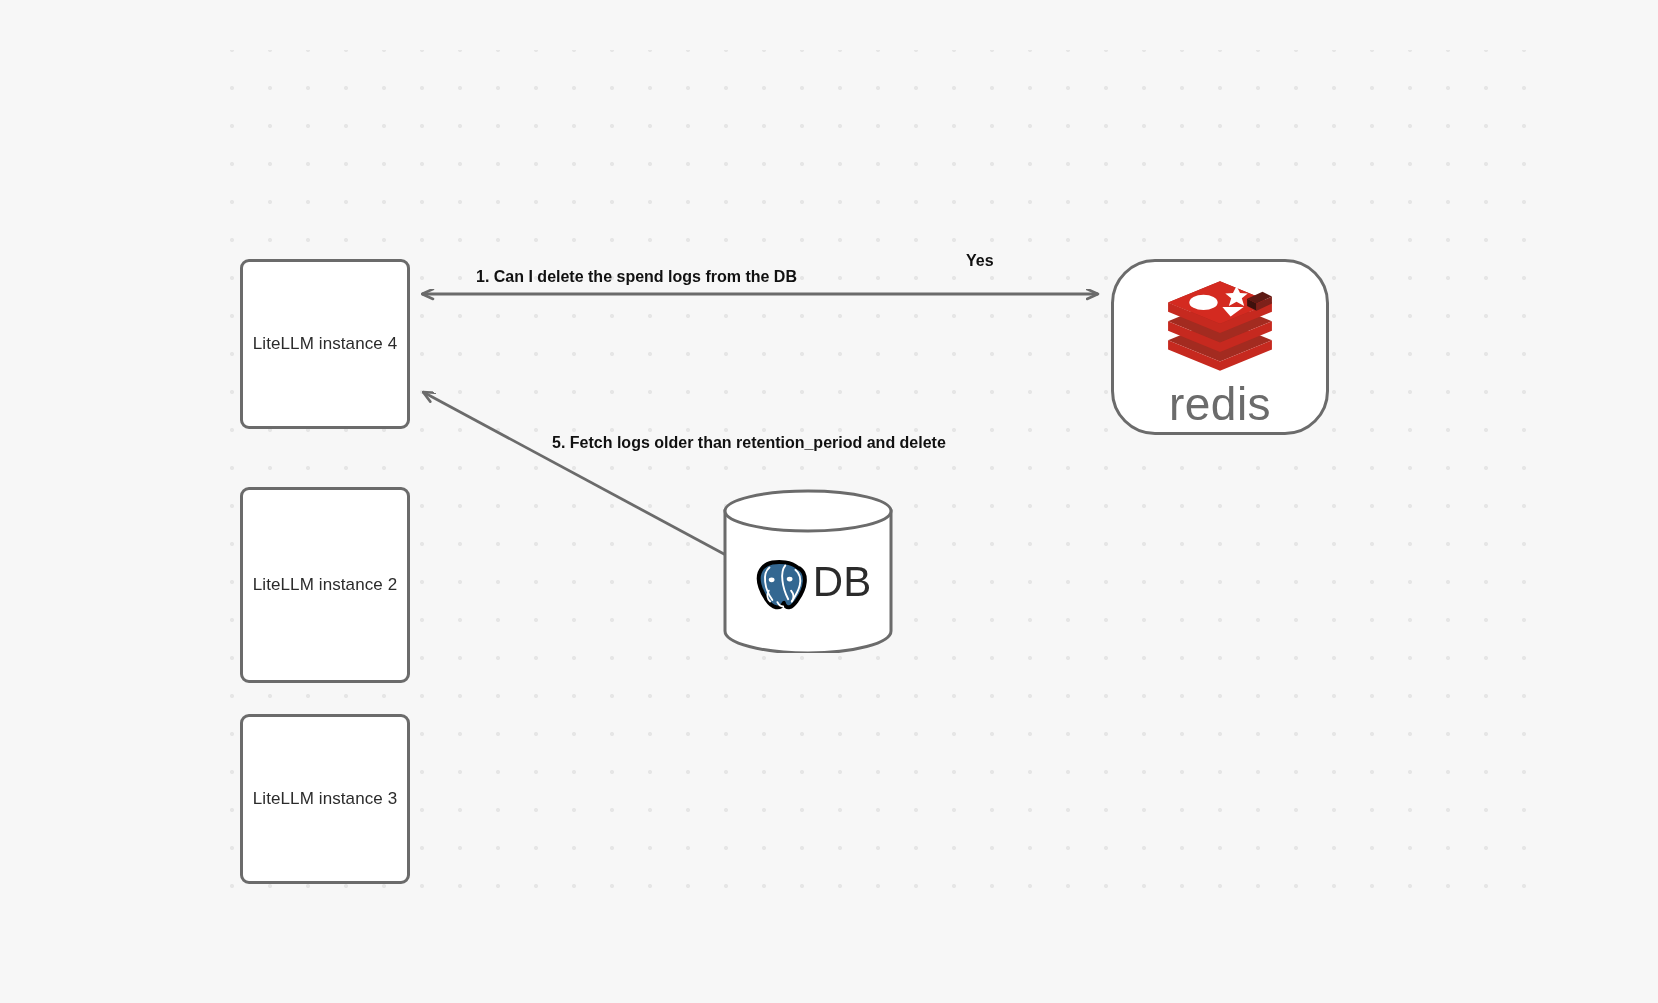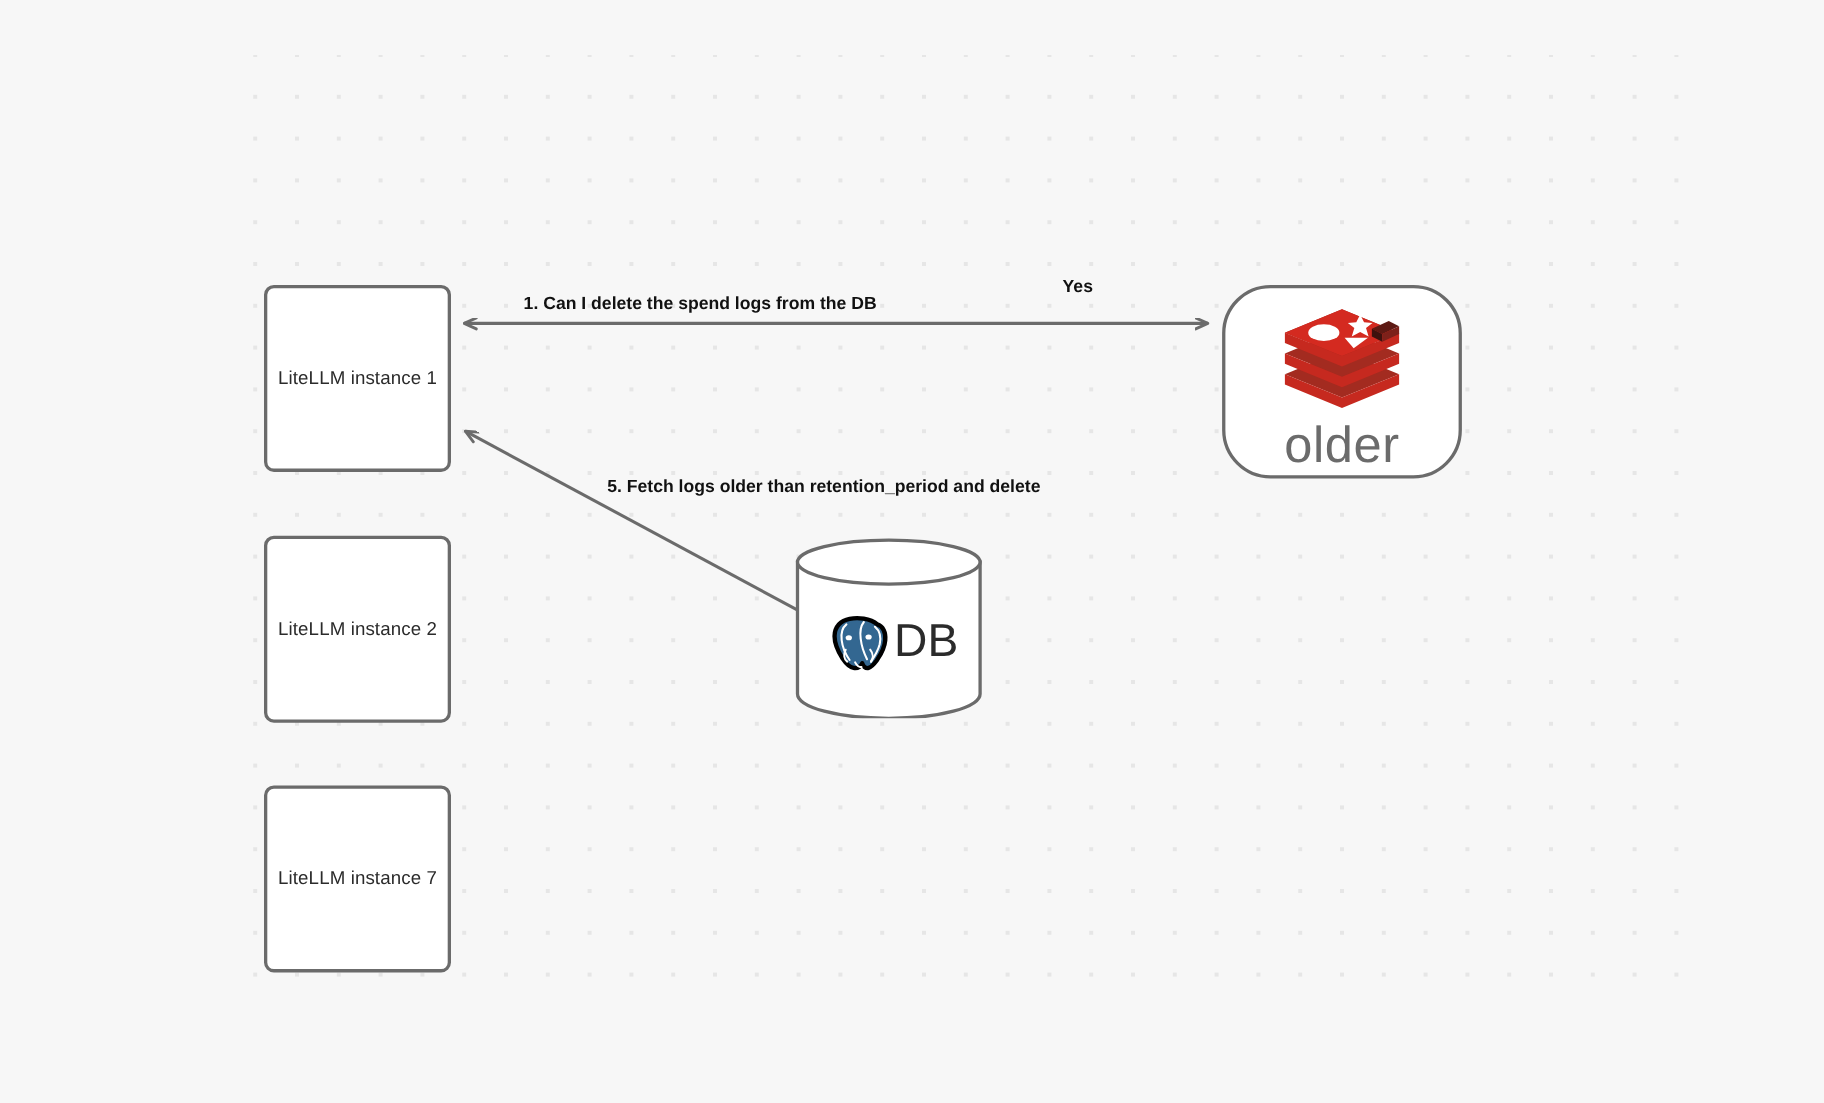--- a/index.html
+++ b/index.html
@@ -45,21 +45,21 @@
     align-items: center;
     justify-content: center;
   }
   .node-label {
     font-size: 17px;
     color: #2b2b2b;
     font-family: "Liberation Sans", sans-serif;
     letter-spacing: 0.1px;
   }
   #node-instance-1 { left: 240px; top: 259px; width: 170px; height: 170px; }
-  #node-instance-2 { left: 240px; top: 487px; width: 170px; height: 170px; }
+  #node-instance-2 { left: 240px; top: 487px; width: 170px; height: 196px; }
   #node-instance-3 { left: 240px; top: 714px; width: 170px; height: 170px; }
 
   #node-redis {
     position: absolute;
     left: 1111px; top: 259px;
     width: 218px; height: 176px;
     background: #ffffff;
     border: 3px solid #6b6b6b;
     border-radius: 44px;
     box-sizing: border-box;
@@ -123,29 +123,29 @@
         <path d="M 1,0 L 12,5 L 1,10" fill="none" stroke="#6b6b6b" stroke-width="2.6" stroke-linecap="round" stroke-linejoin="round"></path>
       </marker>
     </defs>
 
     <line x1="422" y1="294" x2="1098" y2="294" stroke="#6b6b6b" stroke-width="2.8" marker-start="url(#arrow-open-left)" marker-end="url(#arrow-open-right)"></line>
 
     <line x1="423" y1="392" x2="737" y2="561" stroke="#6b6b6b" stroke-width="2.8" marker-start="url(#arrow-open-left)" marker-end="url(#arrow-open-right)"></line>
   </svg>
 
   <div class="node-box" id="node-instance-1">
-    <span class="node-label">LiteLLM instance 1</span>
+    <span class="node-label">LiteLLM instance 4</span>
   </div>
 
   <div class="node-box" id="node-instance-2">
     <span class="node-label">LiteLLM instance 2</span>
   </div>
 
   <div class="node-box" id="node-instance-3">
-    <span class="node-label">LiteLLM instance 7</span>
+    <span class="node-label">LiteLLM instance 3</span>
   </div>
 
   <div id="node-redis">
     <svg id="redis-logo" width="118" height="118" viewBox="0 0 100 100" xmlns="http://www.w3.org/2000/svg">
 
       <path d="M6,62 L50,44 L94,62 L50,80 Z" fill="#a32b20"></path>
       <path d="M6,62 L6,70 L50,88 L94,70 L94,62 L50,80 Z" fill="#c6291f"></path>
 
       <path d="M6,46 L50,28 L94,46 L50,64 Z" fill="#a32b20"></path>
       <path d="M6,46 L6,54 L50,72 L94,54 L94,46 L50,64 Z" fill="#c6291f"></path>
@@ -158,21 +158,21 @@
       <ellipse cx="36" cy="30" rx="12" ry="6.5" fill="#ffffff"></ellipse>
 
       <path d="M64,16 L67,22 L73.5,22.5 L68.5,26.5 L70.5,33 L64,29.5 L57.5,33 L59.5,26.5 L54.5,22.5 L61,22 Z" fill="#ffffff"></path>
 
       <path d="M52,34 L70,34 L59,42 Z" fill="#ffffff"></path>
 
       <path d="M73,27 L86,21 L94,25 L81,31 Z" fill="#5d1a14"></path>
       <path d="M73,27 L73,33 L81,37 L81,31 Z" fill="#3e110d"></path>
       <path d="M81,31 L94,25 L94,31 L81,37 Z" fill="#7d211a"></path>
     </svg>
-    <span style="font-size:46px;color:#6b6b6b;font-family:'Liberation Sans',sans-serif;line-height:1;margin-top:-4px;letter-spacing:0.5px;">older</span>
+    <span style="font-size:46px;color:#6b6b6b;font-family:'Liberation Sans',sans-serif;line-height:1;margin-top:-4px;letter-spacing:0.5px;">redis</span>
   </div>
 
   <div id="node-db">
     <svg width="172" height="164" viewBox="0 0 172 164" xmlns="http://www.w3.org/2000/svg" style="position:absolute;left:0;top:0;">
       <path d="M3,22 L3,142 A83,22 0 0 0 169,142 L169,22 Z" fill="#ffffff" stroke="#6b6b6b" stroke-width="3"></path>
       <ellipse cx="86" cy="22" rx="83" ry="20" fill="#ffffff" stroke="#6b6b6b" stroke-width="3"></ellipse>
     </svg>
     <div id="db-inner">
       <div id="db-logo-row">
         <svg width="72" height="72" viewBox="0 0 100 100" xmlns="http://www.w3.org/2000/svg">

